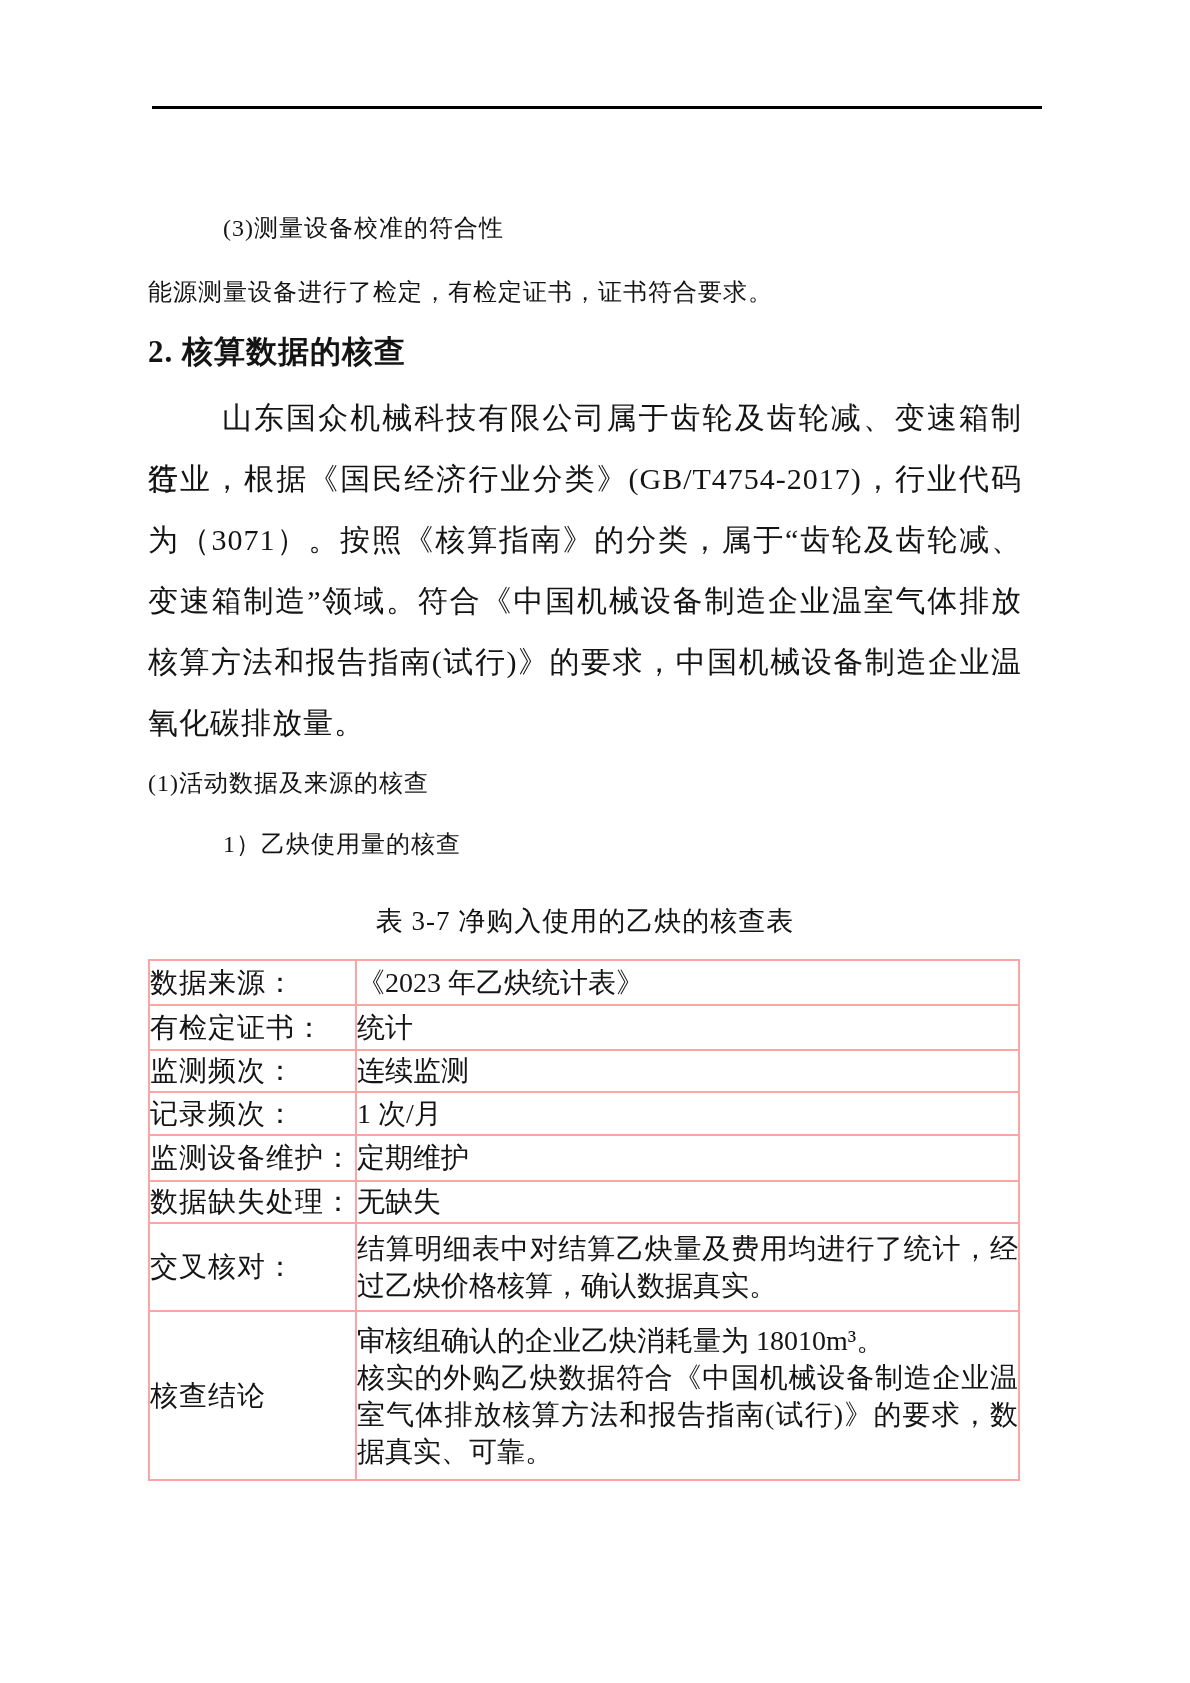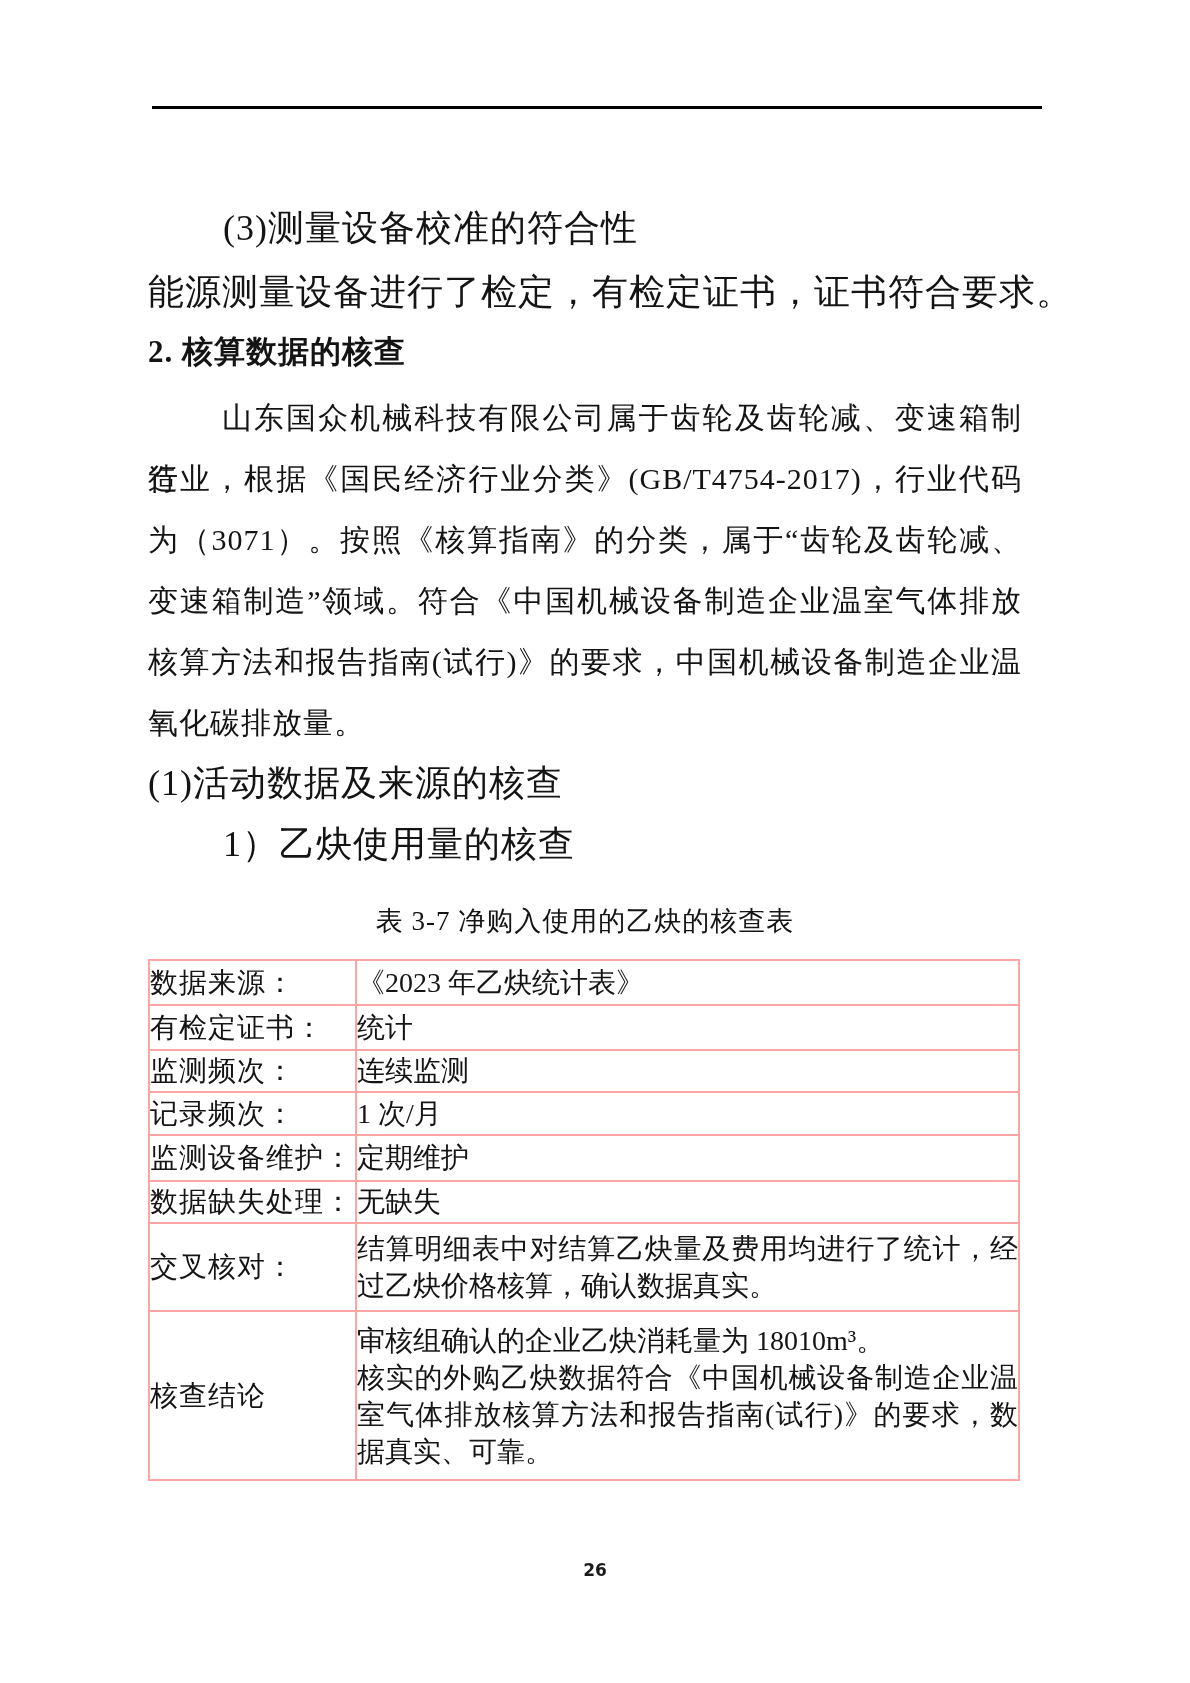--- a/index.html
+++ b/index.html
@@ -23,21 +23,21 @@
     width: 890px;
     height: 3px;
     background: #000000;
   }
   .tline {
     position: absolute;
     left: 148px;
     width: 874px;
     height: 60px;
     line-height: 60px;
-    font-size: 36px;
+    font-size: 24px;
     letter-spacing: 1px;
     white-space: nowrap;
   }
   .indent2 { padding-left: 75px; }
   .heading-bold {
     font-weight: bold;
     font-size: 31px;
   }
   .para {
     position: absolute;
@@ -185,15 +185,14 @@
         <td class="val">
           <div class="cl">审核组确认的企业乙炔消耗量为 18010m³。</div>
           <div class="cl fill">核实的外购乙炔数据符合《中国机械设备制造企业温</div>
           <div class="cl fill">室气体排放核算方法和报告指南(试行)》的要求，数</div>
           <div class="cl">据真实、可靠。</div>
         </td>
       </tr>
     </tbody>
   </table>
 
-  <div class="pageno">26</div>
 
 </div>
 
 </body></html>

